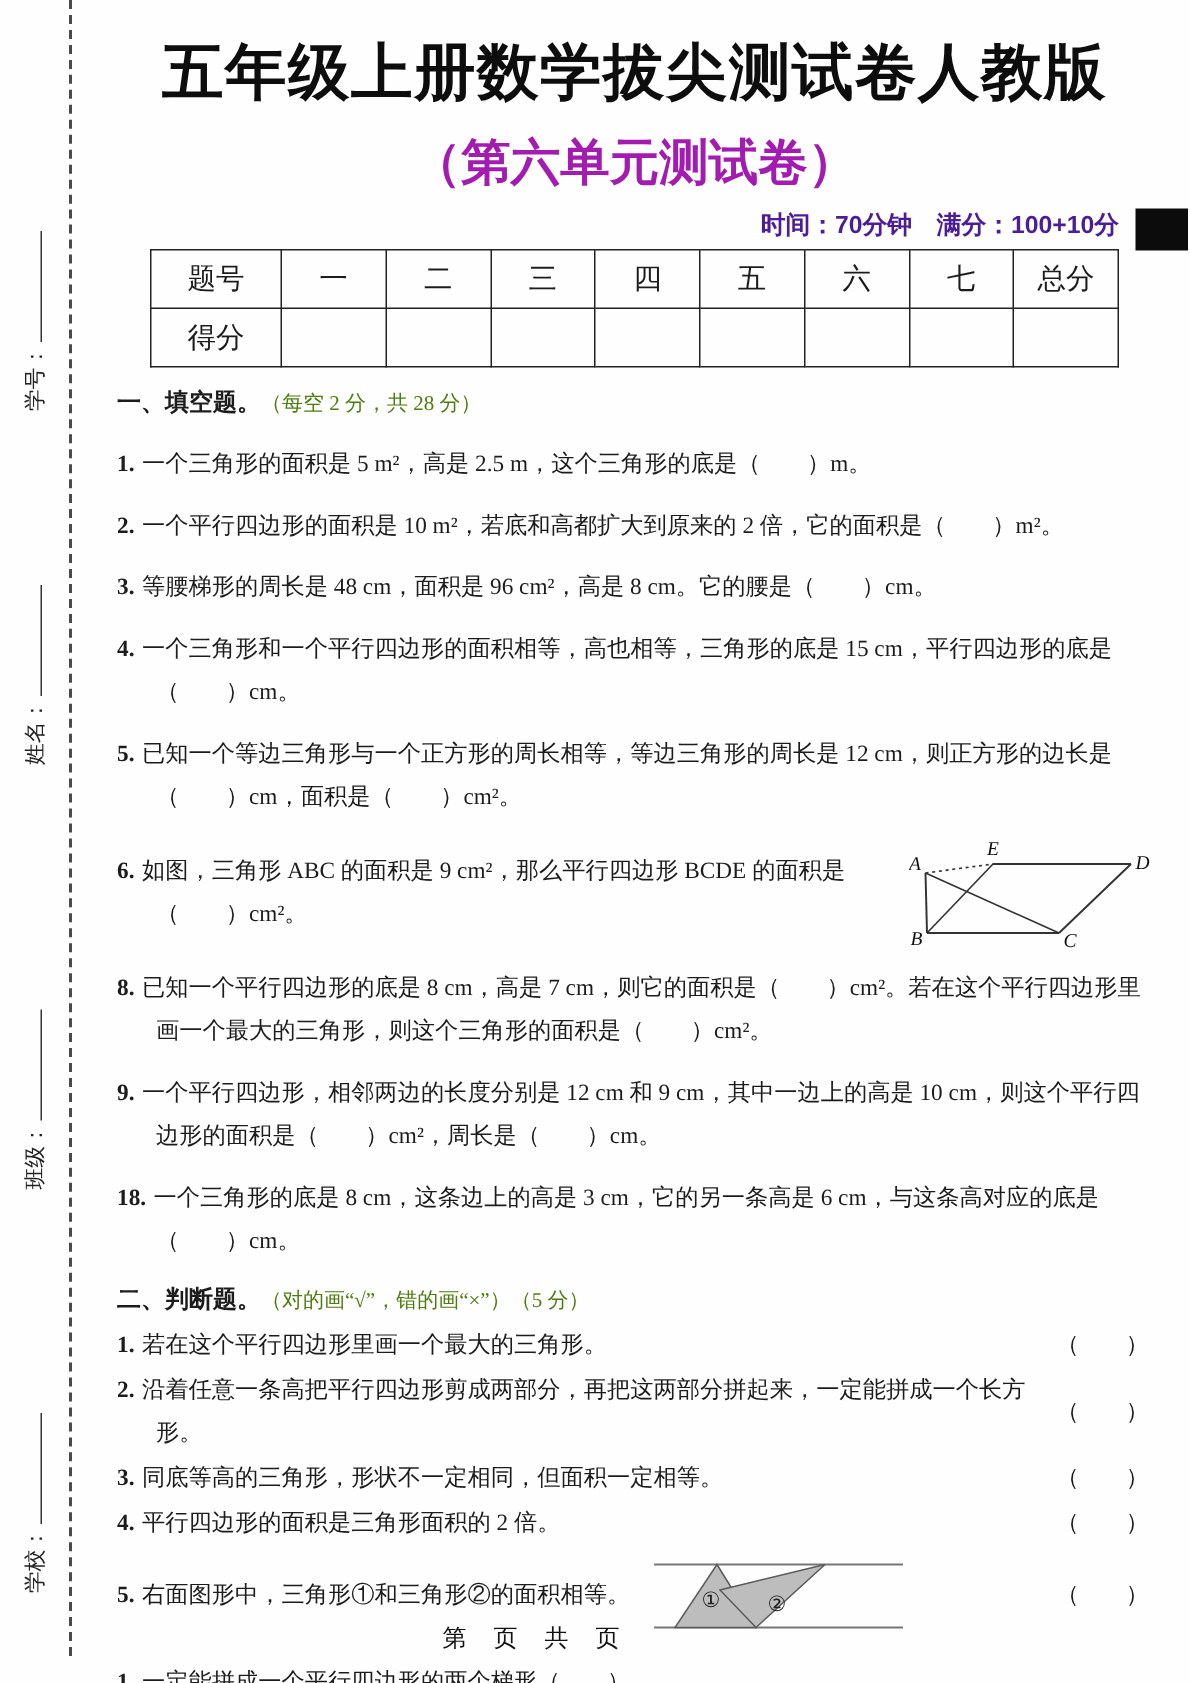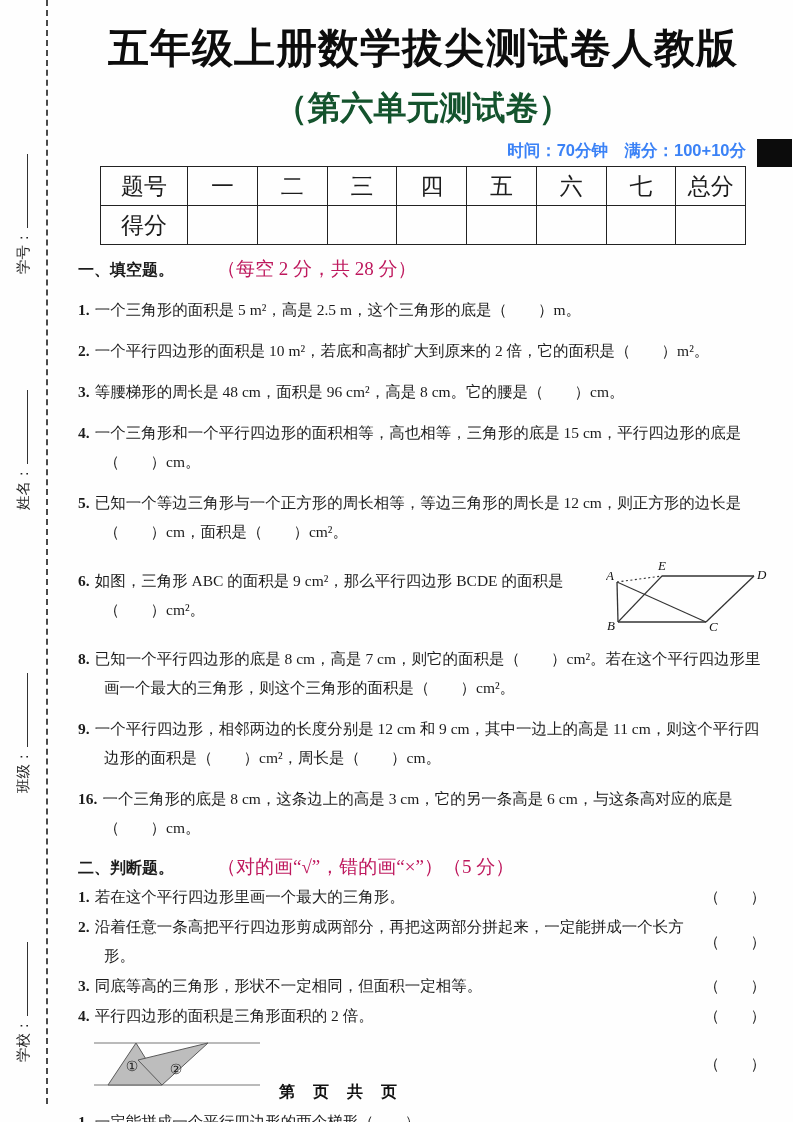--- a/index.html
+++ b/index.html
@@ -10,46 +10,46 @@
   .side-dash{position:absolute;left:46px;top:0;height:1104px;width:0;border-left:2px dashed #4a4a4a;}
   .side-item{position:absolute;left:14px;transform:rotate(-90deg);transform-origin:0 0;white-space:nowrap;
              font-family:"Liberation Sans","DejaVu Sans",sans-serif;font-size:14.5px;color:#222;}
   .side-item .fieldline{display:inline-block;width:74px;border-bottom:1.6px solid #333;height:12px;margin-left:2px;}
 
   .main{position:absolute;left:78px;top:0;width:690px;}
 
   .title{margin-top:22px;text-align:center;font-family:"Liberation Sans","DejaVu Sans",sans-serif;
          font-weight:bold;font-size:41px;letter-spacing:1px;color:#0d0d0d;line-height:52px;}
   .subtitle{margin-top:12px;text-align:center;font-family:"Liberation Sans","DejaVu Sans",sans-serif;
-            font-weight:bold;font-size:33px;color:#14532d;line-height:44px;}
+            font-weight:bold;font-size:33px;color:#a21caf;line-height:44px;}
   .meta{margin-top:10px;text-align:right;padding-right:22px;font-family:"Liberation Sans","DejaVu Sans",sans-serif;
-        font-weight:bold;font-size:16.5px;color:#3b82f6;line-height:20px;}
+        font-weight:bold;font-size:16.5px;color:#4c1d95;line-height:20px;}
   .corner-box{position:absolute;right:1px;top:139px;width:35px;height:28px;background:#0c0c0c;}
 
   table.score{border-collapse:collapse;margin:6px 0 0 22px;table-layout:fixed;width:646px;}
-  table.score td{border:1.6px solid #222;height:38px;text-align:center;font-size:23px;padding:0;}
+  table.score td{border:1.6px solid #222;height:38px;text-align:center;font-size:19px;padding:0;}
   table.score td.lab{width:86px;}
 
   .section-title{margin:11px 0 1px;font-size:16px;font-weight:bold;line-height:26px;}
-  .section-title .note{font-weight:normal;font-size:19px;color:#be185d;margin-left:43px;}
+  .section-title .note{font-weight:normal;font-size:14px;color:#4d7c0f;}
 
   .q{font-size:15.5px;line-height:29px;padding-left:26px;text-indent:-26px;margin:12px 0;}
   .q .qno{font-weight:bold;margin-right:5px;}
   .qrow{display:flex;align-items:center;margin:1px 0;}
   .qrow .qtext{flex:1;font-size:15.5px;line-height:29px;padding-left:26px;text-indent:-26px;}
   .qrow .qtext .qno{font-weight:bold;margin-right:5px;}
 
   .jrow{display:flex;align-items:center;font-size:15.5px;line-height:29px;margin:1px 0;}
   .jrow .jtext{padding-left:26px;text-indent:-26px;}
   .jrow .jtext .qno{font-weight:bold;margin-right:5px;}
   .jrow .jbracket{margin-left:auto;white-space:nowrap;padding-right:2px;}
   .fig-tri{margin-left:14px;flex:0 0 auto;}
 
-  .footer{position:absolute;left:0;width:683px;top:1082px;text-align:center;font-size:16px;
-          font-weight:bold;letter-spacing:7px;color:#111;}
+  .footer{position:absolute;left:16px;width:683px;top:1082px;text-align:center;font-size:16px;
+          font-weight:normal;letter-spacing:7px;color:#111;}
 
   svg text{font-family:"Liberation Serif","DejaVu Serif",serif;}
   .figlabel{font-style:italic;font-size:13px;fill:#111;}
   .circnum{font-size:14px;fill:#222;}
 </style>
 </head>
 <body>
 
 <div class="page">
 
@@ -122,22 +122,22 @@
         <line x1="11" y1="24" x2="56" y2="18" stroke="#333" stroke-width="1.1" stroke-dasharray="2,2.5"></line>
         <text class="figlabel" x="0" y="22">A</text>
         <text class="figlabel" x="52" y="12">E</text>
         <text class="figlabel" x="151" y="21">D</text>
         <text class="figlabel" x="1" y="72">B</text>
         <text class="figlabel" x="103" y="73">C</text>
       </svg>
     </div>
 
     <div class="q"><span class="qno">8.</span><span>已知一个平行四边形的底是 8 cm，高是 7 cm，则它的面积是（　　）cm²。若在这个平行四边形里画一个最大的三角形，则这个三角形的面积是（　　）cm²。</span></div>
-    <div class="q"><span class="qno">9.</span><span>一个平行四边形，相邻两边的长度分别是 12 cm 和 9 cm，其中一边上的高是 11 cm，则这个平行四边形的面积是（　　）cm²，周长是（　　）cm。</span></div>
-    <div class="q"><span class="qno">16.</span><span>一个三角形的底是 8 cm，这条边上的高是 3 cm，它的另一条高是 6 cm，与这条高对应的底是（　　）cm。</span></div>
+    <div class="q"><span class="qno">9.</span><span>一个平行四边形，相邻两边的长度分别是 12 cm 和 9 cm，其中一边上的高是 10 cm，则这个平行四边形的面积是（　　）cm²，周长是（　　）cm。</span></div>
+    <div class="q"><span class="qno">18.</span><span>一个三角形的底是 8 cm，这条边上的高是 3 cm，它的另一条高是 6 cm，与这条高对应的底是（　　）cm。</span></div>
 
     <div class="section-title">
       <span>二、判断题。</span><span class="note">（对的画“√”，错的画“×”）（5 分）</span>
     </div>
     <div class="jrow">
       <div class="jtext"><span class="qno">1.</span><span>若在这个平行四边形里画一个最大的三角形。</span></div>
       <span class="jbracket">（　　）</span>
     </div>
     <div class="jrow">
       <div class="jtext"><span class="qno">2.</span><span>沿着任意一条高把平行四边形剪成两部分，再把这两部分拼起来，一定能拼成一个长方形。</span></div>
@@ -145,20 +145,21 @@
     </div>
     <div class="jrow">
       <div class="jtext"><span class="qno">3.</span><span>同底等高的三角形，形状不一定相同，但面积一定相等。</span></div>
       <span class="jbracket">（　　）</span>
     </div>
     <div class="jrow">
       <div class="jtext"><span class="qno">4.</span><span>平行四边形的面积是三角形面积的 2 倍。</span></div>
       <span class="jbracket">（　　）</span>
     </div>
     <div class="jrow">
+      <div class="jtext"><span class="qno">5.</span><span>右面图形中，三角形①和三角形②的面积相等。</span></div>
       <svg class="fig-tri" width="170" height="64" viewBox="0 0 170 64">
         <line x1="2" y1="12" x2="168" y2="12" stroke="#777" stroke-width="1.2"></line>
         <line x1="2" y1="54" x2="168" y2="54" stroke="#777" stroke-width="1.2"></line>
         <polygon points="44,12 16,54 70,54" fill="#bdbdbd" stroke="#5a5a5a" stroke-width="1"></polygon>
         <polygon points="116,12 70,54 46,29" fill="#bdbdbd" stroke="#5a5a5a" stroke-width="1"></polygon>
         <text class="circnum" x="40" y="40" text-anchor="middle">①</text>
         <text class="circnum" x="84" y="43" text-anchor="middle">②</text>
       </svg>
       <span class="jbracket">（　　）</span>
     </div>

